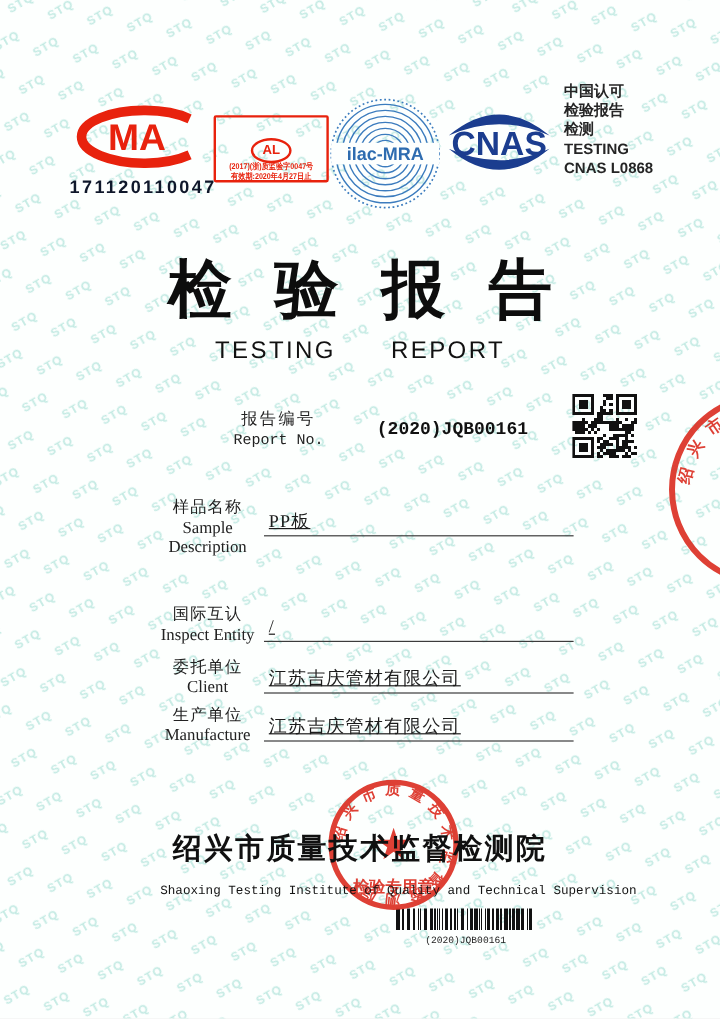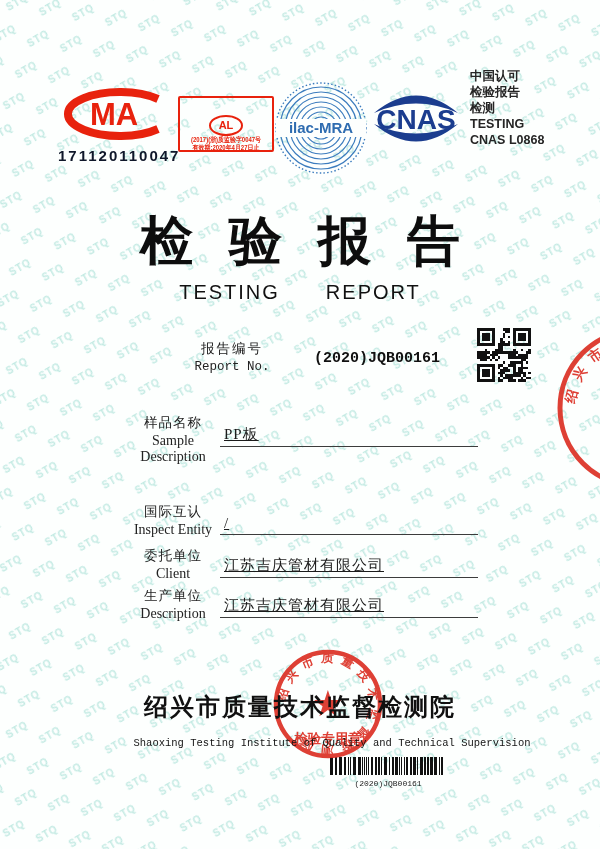--- a/index.html
+++ b/index.html
@@ -414,21 +414,21 @@
     <div class="f-label">
         <div class="f-zh">委托单位</div>
       <div class="f-en">Client</div>
       </div>
     <div class="f-line"></div>
     <div class="f-val">江苏吉庆管材有限公司</div>
   </div>
   <div class="field-row" style="top:587px;height:31px;">
     <div class="f-label">
         <div class="f-zh">生产单位</div>
-      <div class="f-en">Description</div>
+      <div class="f-en">Manufacture</div>
       </div>
     <div class="f-line"></div>
     <div class="f-val">江苏吉庆管材有限公司</div>
   </div>
 
   <svg class="abs seal" width="116" height="116" viewBox="0 0 116 116" opacity="0.93">
     <circle cx="58" cy="58" r="52" fill="none" stroke="#dc3226" stroke-width="4.5"></circle>
     <defs>
         <path id="bsc" d="M 16 58 a 42 42 0 1 1 84 0 a 42 42 0 1 1 -84 0"></path>
       </defs>

